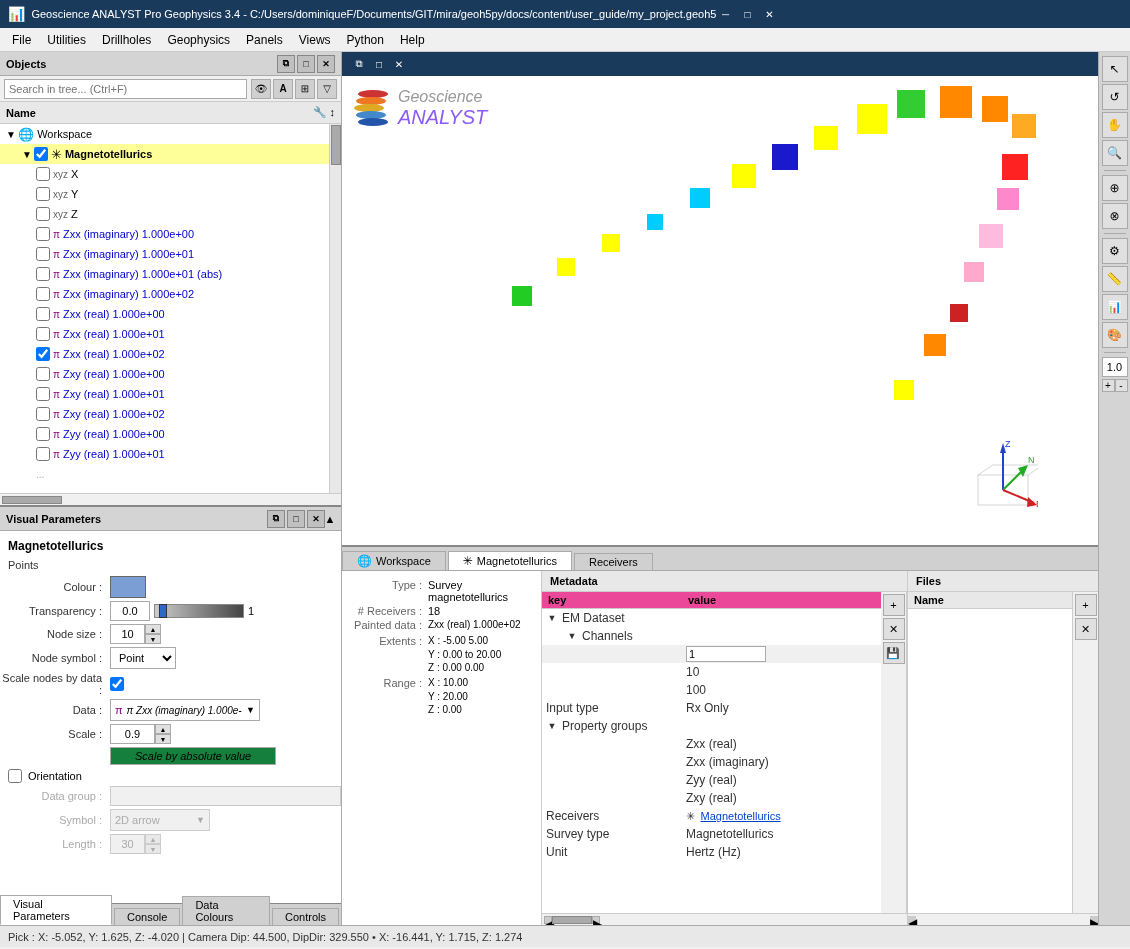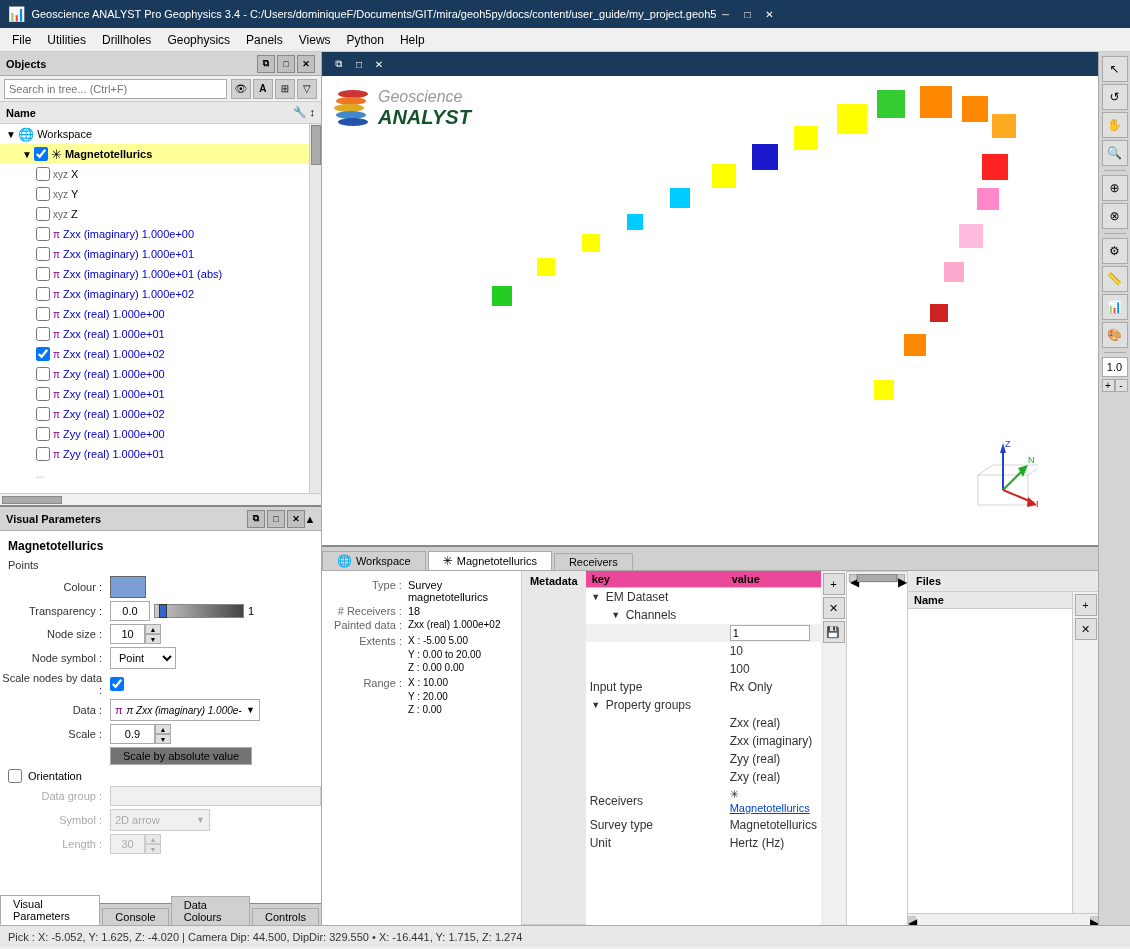--- a/index.html
+++ b/index.html
@@ -94,21 +94,21 @@
     #info-content { flex: 1; display: flex; overflow: hidden; }
     
     
     #details-section { width: 200px; border-right: 1px solid #ccc; padding: 6px; font-size: 11px; }
     .detail-row { display: flex; margin: 2px 0; }
     .detail-label { width: 80px; color: #666; text-align: right; padding-right: 6px; font-size: 11px; }
     .detail-value { flex: 1; font-size: 11px; }
     .detail-value.small { font-size: 10px; }
     
     
-    #metadata-section { flex: 1; border-right: 1px solid #ccc; display: flex; flex-direction: row; }
+    #metadata-section { flex: 1; border-right: 1px solid #ccc; display: flex; flex-direction: column; }
     #metadata-header { background: #e8e8e8; padding: 4px 8px; font-size: 11px; font-weight: bold; border-bottom: 1px solid #ccc; }
     .meta-row { display: flex; padding: 1px 4px; min-height: 18px; align-items: center; }
     .meta-row.editing { background: #f0f0f0; }
     .meta-key { min-width: 130px; color: #333; display: flex; align-items: center; gap: 4px; }
     .meta-val { flex: 1; color: #333; }
     .meta-expand { width: 12px; display: inline-flex; align-items: center; justify-content: center; font-size: 9px; cursor: pointer; }
     .meta-indent { width: 16px; display: inline-block; }
     
     
     #metadata-actions { width: 26px; display: flex; flex-direction: column; align-items: center; padding: 2px; gap: 2px; background: #f0f0f0; border-right: 1px solid #ccc; }
@@ -373,21 +373,21 @@
             <input type="text" class="spin-val" value="0.9" style="width: 45px; height: 20px; border: 1px solid rgb(170, 170, 170); font-size: 11px; text-align: center;">
             <div class="spin-arrows">
               <div class="spin-up" style="width:16px; height:10px; background:#e0e0e0; border:1px solid #aaa; display:flex; align-items:center; justify-content:center; cursor:pointer; font-size:7px;">▲</div>
               <div class="spin-down" style="width:16px; height:10px; background:#e0e0e0; border:1px solid #aaa; display:flex; align-items:center; justify-content:center; cursor:pointer; font-size:7px;">▼</div>
             </div>
           </div>
         </div>
 
         <div class="param-row">
           <span class="param-label"></span>
-          <button class="scale-btn" style="padding:2px 12px; background:#737373; border:1px solid #aaa; cursor:pointer; font-size:11px;">Scale by absolute value</button>
+          <button class="scale-btn" style="padding:2px 24px; background:#15803d; border:1px solid #aaa; cursor:pointer; font-size:11px;font-style:italic;">Scale by absolute value</button>
         </div>
 
         <div class="param-row" style="margin-top:4px;">
           <div style="display:flex; align-items:center; gap:6px; padding-left:8px;">
             <input type="checkbox" class="checkbox-input" style="">
             <span style="font-size:11px;">Orientation</span>
           </div>
         </div>
 
         <div class="param-row">
@@ -443,21 +443,21 @@
 
             <div style="width:38px; height:38px; position:relative;">
               <div style="position:absolute; top:0; left:4px; width:30px; height:8px; background:#cc3333; border-radius:50%;"></div>
               <div style="position:absolute; top:7px; left:2px; width:30px; height:8px; background:#ee7722; border-radius:50%;"></div>
               <div style="position:absolute; top:14px; left:0; width:30px; height:8px; background:#ddaa22; border-radius:50%;"></div>
               <div style="position:absolute; top:21px; left:2px; width:30px; height:8px; background:#4488cc; border-radius:50%;"></div>
               <div style="position:absolute; top:28px; left:4px; width:30px; height:8px; background:#2255aa; border-radius:50%;"></div>
             </div>
             <div style="font-size:16px; font-style:italic;">
               <span style="color:#999; font-weight:normal;">Geoscience</span><br>
-              <span style="color:#14532d; font-weight:bold; font-size:20px;">ANALYST</span>
+              <span style="color:#8b5cf6; font-weight:normal; font-size:20px;">ANALYST</span>
             </div>
           </div>
 
           <div style="position:absolute; left:170px; top:210px; width:20px; height:20px; background:#22cc22;"></div>
           <div style="position:absolute; left:215px; top:182px; width:18px; height:18px; background:#ffff00;"></div>
           <div style="position:absolute; left:260px; top:158px; width:18px; height:18px; background:#ffff00;"></div>
           <div style="position:absolute; left:305px; top:138px; width:16px; height:16px; background:#00ccff;"></div>
           <div style="position:absolute; left:348px; top:112px; width:20px; height:20px; background:#00ccff;"></div>
           <div style="position:absolute; left:390px; top:88px; width:24px; height:24px; background:#ffff00;"></div>
           <div style="position:absolute; left:430px; top:68px; width:26px; height:26px; background:#1a1acc;"></div>

